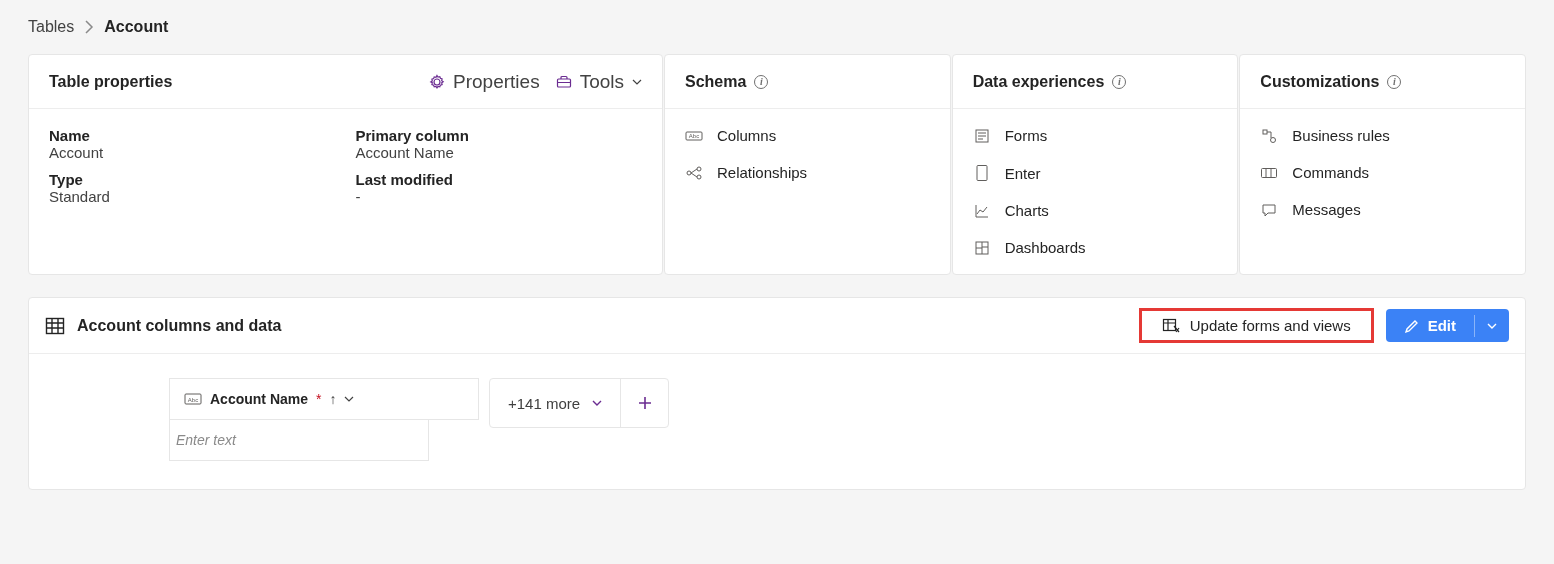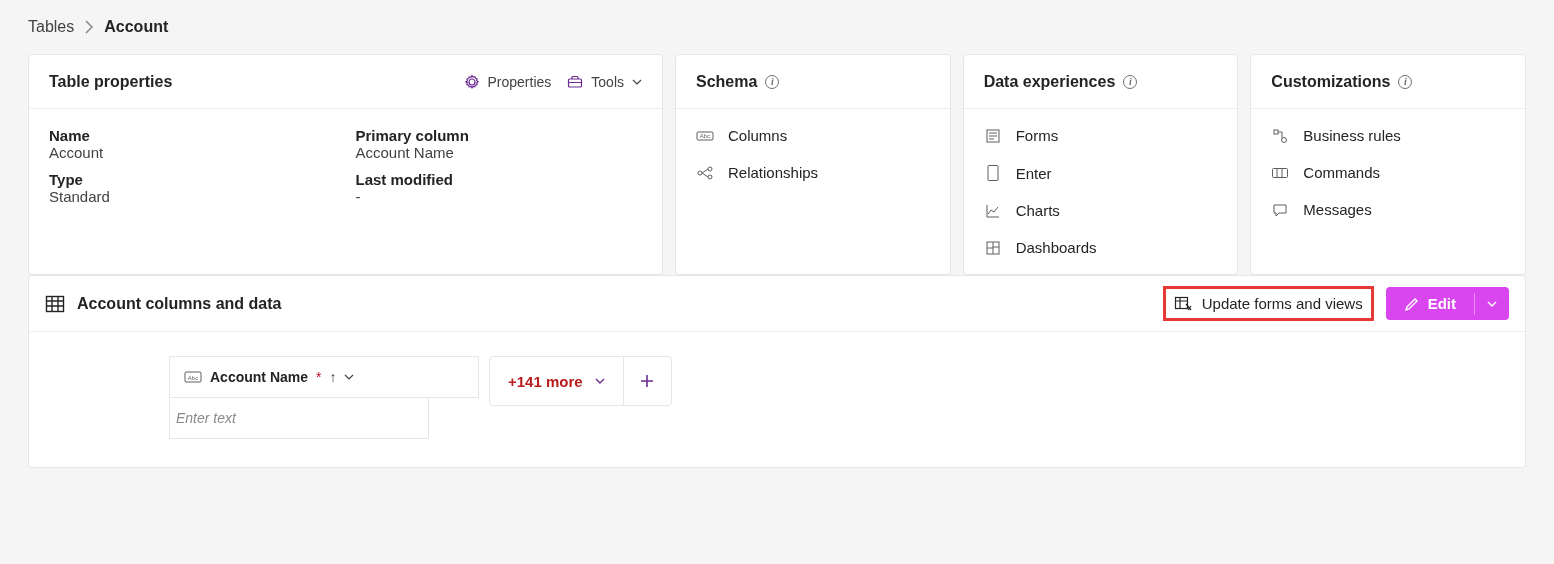--- a/index.html
+++ b/index.html
@@ -19,21 +19,22 @@
     margin-bottom: 18px;
     font-size: 16px;
   }
   .breadcrumb .root { color: #424242; }
   .breadcrumb .current { font-weight: 600; color: #242424; }
   .breadcrumb .chev { color: #8a8a8a; }
 
   .cards-row {
     display: grid;
     grid-template-columns: 635px 1fr 1fr 1fr;
-    gap: 12px;
+    gap: 1px;
+    margin-bottom: 22px;
   }
   .card {
     background: #fff;
     border: 1px solid #e6e6e6;
     border-radius: 4px;
   }
   .card-header {
     display: flex;
     align-items: center;
     justify-content: space-between;
@@ -64,21 +65,21 @@
     display: flex;
     align-items: center;
     gap: 16px;
   }
   .text-btn {
     display: inline-flex;
     align-items: center;
     gap: 8px;
     color: #424242;
     cursor: pointer;
-    font-size: 14px;
+    font-size: 19px;
   }
   .icon-purple { color: #6b2c91; }
   .card-body { padding: 18px 20px; }
 
   .props-grid {
     display: grid;
     grid-template-columns: 1fr 1fr;
     row-gap: 8px;
     column-gap: 20px;
   }
@@ -113,30 +114,30 @@
     align-items: center;
     gap: 12px;
     font-weight: 600;
     font-size: 16px;
   }
   .data-actions { display: flex; align-items: center; gap: 12px; }
   .update-btn {
     display: inline-flex;
     align-items: center;
     gap: 10px;
-    padding: 6px 8px;
+    padding: 6px 20px;
     border: 3px solid #e53935;
     color: #242424;
     cursor: pointer;
     font-size: 15px;
   }
   .edit-btn {
     display: inline-flex;
     align-items: center;
-    background: #d946ef;
+    background: #3b82f6;
     color: #fff;
     border-radius: 4px;
     overflow: hidden;
     cursor: pointer;
     font-weight: 600;
     font-size: 15px;
   }
   .edit-btn .main { display: flex; align-items: center; gap: 8px; padding: 8px 18px; }
   .edit-btn .split { padding: 8px 12px; border-left: 1px solid rgba(255,255,255,0.4); }
 
@@ -160,22 +161,22 @@
   .more-box {
     border: 1px solid #e6e6e6;
     display: flex;
     align-items: stretch;
     height: 50px;
     border-radius: 4px;
   }
   .more-main {
     display: flex; align-items: center; gap: 12px;
     padding: 0 18px;
-    color: #b91c1c;
-    font-weight: 700;
+    color: #404040;
+    font-weight: 400;
     font-size: 15px;
     cursor: pointer;
   }
   .more-add {
     border-left: 1px solid #e6e6e6;
     display: flex; align-items: center; justify-content: center;
     width: 48px;
     color: #6b2c91;
     font-size: 20px;
     cursor: pointer;

